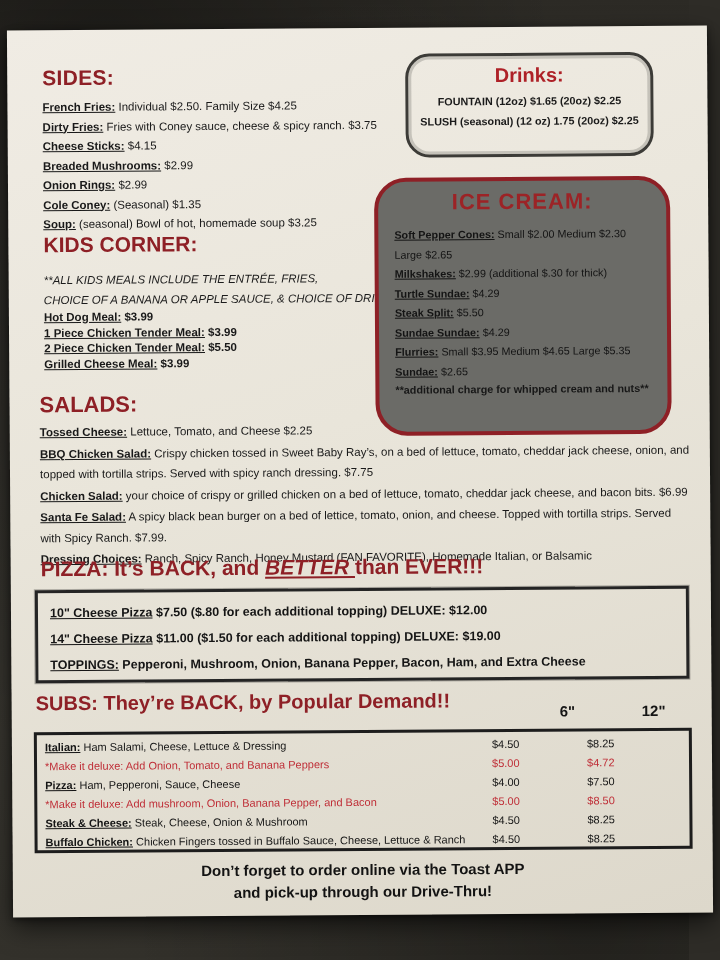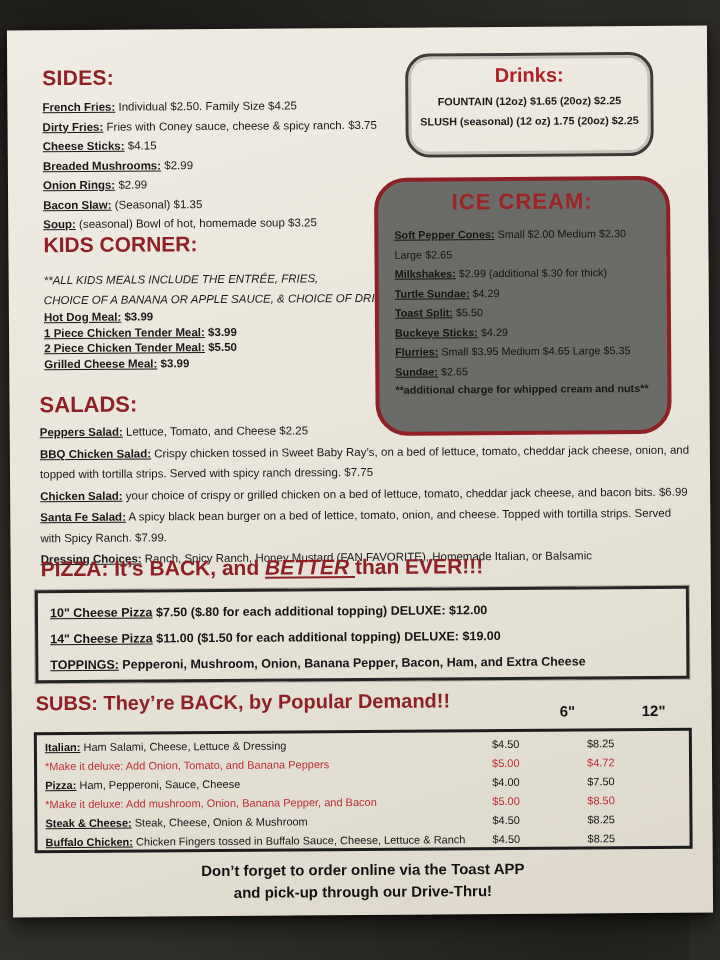--- a/index.html
+++ b/index.html
@@ -104,21 +104,21 @@
 <div class="scene">
   <div class="paper">
 
     <section class="sides">
       <h2 class="red-h">SIDES:</h2>
       <p class="item"><span class="lbl">French Fries:</span><span> Individual $2.50.  Family Size $4.25</span></p>
       <p class="item"><span class="lbl">Dirty Fries:</span><span> Fries with Coney sauce, cheese &amp; spicy ranch.  $3.75</span></p>
       <p class="item"><span class="lbl">Cheese Sticks:</span><span> $4.15</span></p>
       <p class="item"><span class="lbl">Breaded Mushrooms:</span><span> $2.99</span></p>
       <p class="item"><span class="lbl">Onion Rings:</span><span> $2.99</span></p>
-      <p class="item"><span class="lbl">Bacon Slaw:</span><span> (Seasonal) $1.35</span></p>
+      <p class="item"><span class="lbl">Cole Coney:</span><span> (Seasonal) $1.35</span></p>
       <p class="item"><span class="lbl">Soup:</span><span> (seasonal) Bowl of hot, homemade soup $3.25</span></p>
     </section>
 
     <div class="drinks-box">
       <h2>Drinks:</h2>
       <p>FOUNTAIN (12oz) $1.65 (20oz) $2.25</p>
       <p>SLUSH (seasonal) (12 oz) 1.75 (20oz) $2.25</p>
     </div>
 
     <section class="kids">
@@ -129,30 +129,30 @@
       <p class="item"><span class="lbl">1 Piece Chicken Tender Meal:</span><span> $3.99</span></p>
       <p class="item"><span class="lbl">2 Piece Chicken Tender Meal:</span><span> $5.50</span></p>
       <p class="item"><span class="lbl">Grilled Cheese Meal:</span><span> $3.99</span></p>
     </section>
 
     <div class="ice-box">
       <h2>ICE CREAM:</h2>
       <p class="item"><span class="lbl">Soft Pepper Cones:</span><span> Small $2.00 Medium  $2.30  Large $2.65</span></p>
       <p class="item"><span class="lbl">Milkshakes:</span><span> $2.99 (additional $.30 for thick)</span></p>
       <p class="item"><span class="lbl">Turtle Sundae:</span><span> $4.29</span></p>
-      <p class="item"><span class="lbl">Toast Split:</span><span> $5.50</span></p>
-      <p class="item"><span class="lbl">Buckeye Sticks:</span><span> $4.29</span></p>
+      <p class="item"><span class="lbl">Steak Split:</span><span> $5.50</span></p>
+      <p class="item"><span class="lbl">Sundae Sundae:</span><span> $4.29</span></p>
       <p class="item"><span class="lbl">Flurries:</span><span> Small $3.95  Medium $4.65  Large  $5.35</span></p>
       <p class="item"><span class="lbl">Sundae:</span><span> $2.65</span></p>
       <p class="note">**additional charge for whipped cream and nuts**</p>
     </div>
 
     <section class="salads">
       <h2 class="red-h">SALADS:</h2>
-      <p class="item"><span class="lbl">Peppers Salad:</span><span> Lettuce, Tomato, and Cheese $2.25</span></p>
+      <p class="item"><span class="lbl">Tossed Cheese:</span><span> Lettuce, Tomato, and Cheese $2.25</span></p>
       <p class="item"><span class="lbl">BBQ Chicken Salad:</span><span> Crispy chicken tossed in Sweet Baby Ray’s, on a bed of lettuce, tomato, cheddar jack cheese, onion, and topped with tortilla strips.  Served with spicy ranch dressing.  $7.75</span></p>
       <p class="item"><span class="lbl">Chicken Salad:</span><span> your choice of crispy or grilled chicken on a bed of lettuce, tomato, cheddar jack cheese, and bacon bits.  $6.99</span></p>
       <p class="item"><span class="lbl">Santa Fe Salad:</span><span> A spicy black bean burger on a bed of lettice, tomato, onion, and cheese.  Topped with tortilla strips.  Served with Spicy Ranch.  $7.99.</span></p>
       <p class="item"><span class="lbl">Dressing Choices:</span><span> Ranch, Spicy Ranch, Honey Mustard (FAN FAVORITE), Homemade Italian, or Balsamic</span></p>
     </section>
 
     <h2 class="pizza-headline"><span>PIZZA:  It’s BACK, and </span><span class="em">BETTER </span><span>than EVER!!!</span></h2>
 
     <div class="pizza-box">
       <p class="item"><span class="lbl">10" Cheese Pizza</span><span> $7.50 ($.80 for each additional topping) DELUXE:  $12.00</span></p>

